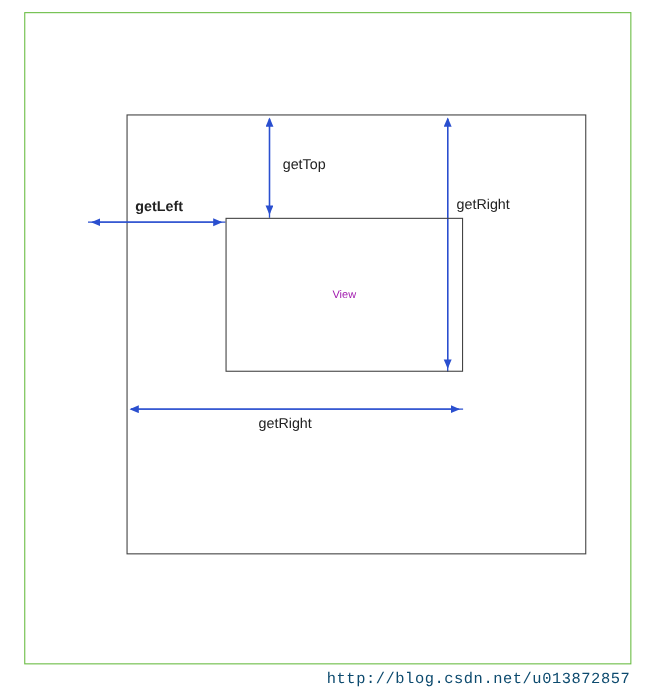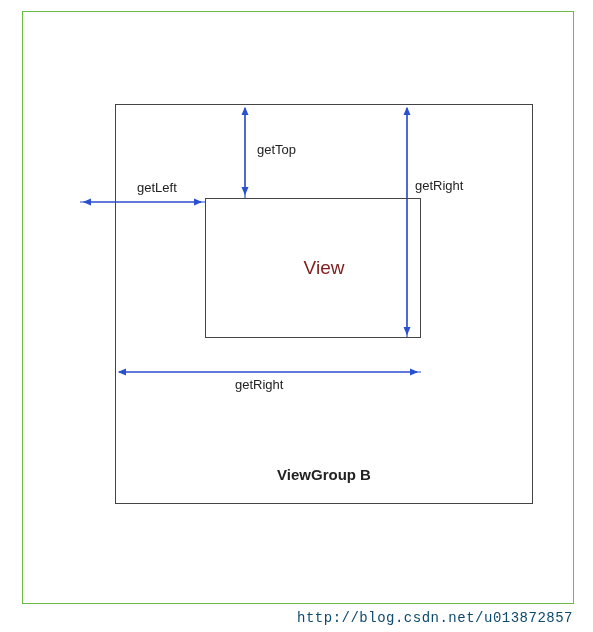--- a/index.html
+++ b/index.html
@@ -36,23 +36,22 @@
       top: 94px;
       width: 216px;
       height: 140px;
       border: 1px solid #444;
     }
     .view-label {
       position: absolute;
       left: 50%;
       top: 50%;
       transform: translate(-50%, -50%);
-      font-size: 19px;
-      color: #7f1d1d;
-      margin-left: 11px;
+      font-size: 10px;
+      color: #a21caf;
     }
     .label {
       position: absolute;
       font-size: 13px;
       color: #222;
       white-space: nowrap;
     }
     .group-label {
       font-weight: bold;
       font-size: 15px;
@@ -98,26 +97,25 @@
       <line x1="-35" y1="98" x2="86" y2="98" class="arrow-line" marker-end="url(#ahead)"></line>
 
       <line x1="292" y1="234" x2="292" y2="4" class="arrow-line" marker-end="url(#ahead)"></line>
       <line x1="292" y1="4" x2="292" y2="230" class="arrow-line" marker-end="url(#ahead)"></line>
 
       <line x1="306" y1="268" x2="4" y2="268" class="arrow-line" marker-end="url(#ahead)"></line>
       <line x1="4" y1="268" x2="302" y2="268" class="arrow-line" marker-end="url(#ahead)"></line>
     </svg>
 
     <span class="label" style="left:142px; top:38px;">getTop</span>
-    <span class="label" style="left:22px; top:76px;">getLeft</span>
+    <span class="label" style="left:8px; top:76px;font-weight:bold;">getLeft</span>
     <span class="label" style="left:300px; top:74px;">getRight</span>
     <span class="label" style="left:120px; top:273px;">getRight</span>
 
     <div class="view-box">
       <span class="view-label">View</span>
     </div>
 
-    <span class="label group-label" style="left:50%; transform:translateX(-50%); top:362px;">ViewGroup B</span>
   </div>
 
 </div>
 
 <span class="watermark">http://blog.csdn.net/u013872857</span>
 
 </body></html>

